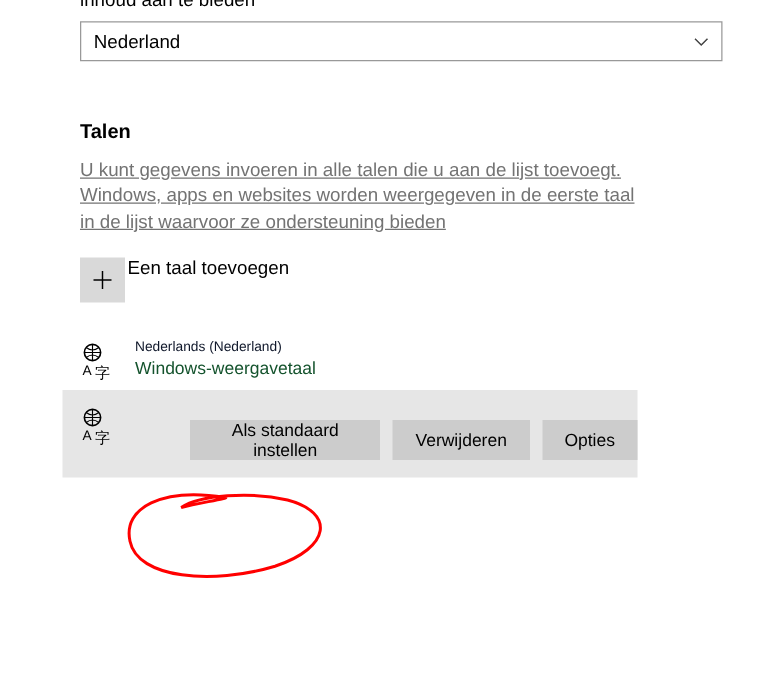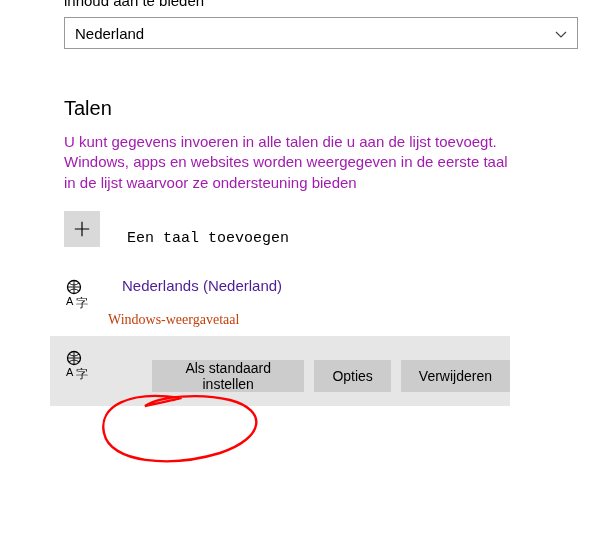--- a/index.html
+++ b/index.html
@@ -30,39 +30,39 @@
       align-items: center;
       justify-content: space-between;
       padding: 0 10px;
       background: #fff;
       width: 514px;
     }
     .dropdown .chev {
       width: 12px; height: 12px; display:inline-block;
     }
     h2.section {
-      font-weight: 400;
-      font-size: 20px;
+      font-weight: 700;
+      font-size: 16px;
       margin-top: 48px;
       margin-bottom: 12px;
     }
     .desc {
       font-size: 15px;
       line-height: 1.35;
-      color: #a21caf;
+      color: #737373;
       width: 446px;
       margin-bottom: 18px;
+      text-decoration: underline;
     }
     .add-row {
       display: flex;
-      align-items: flex-end;
-      gap: 27px;
+      align-items: flex-start;
+      gap: 2px;
       margin-bottom: 22px;
       cursor: pointer;
-      font-family: Liberation Mono, monospace;
     }
     .plus-tile {
       width: 36px; height: 36px;
       background: #d9d9d9;
       display: flex; align-items:center; justify-content:center;
       color: #000;
       font-size: 20px;
       font-weight: 300;
     }
     .lang-item {
@@ -77,29 +77,27 @@
       padding-left: 14px;
       width: 460px;
       padding-top:12px;
       padding-bottom:14px;
     }
     .lang-icon {
       width: 30px; height: 30px;
       margin-top: 2px;
     }
     .lang-texts .title {
-      font-size: 15px;
-      color: #4c1d95;
-      margin-left: 14px;
+      font-size: 11px;
+      color: #0f172a;
     }
     .lang-texts .sub {
       font-size: 14px;
-      color: #c2410c;
-      margin-top: 18px;
-      font-family: Liberation Serif, serif;
+      color: #14532d;
+      margin-top: 2px;
     }
     .btn-row {
       display:flex;
       gap: 10px;
       margin-top: 12px;
       margin-left: 44px;
     }
     .btn {
       background: #cccccc;
       border: none;
@@ -165,22 +163,22 @@
       <svg viewBox="0 0 30 30" width="30" height="30">
         <circle cx="10" cy="8" r="6.5" stroke="#000" stroke-width="1.3" fill="none"></circle>
         <path d="M10 1.5 V14.5 M3.5 8 H16.5 M5 4 Q10 8 15 4 M5 12 Q10 8 15 12" stroke="#000" stroke-width="0.9" fill="none"></path>
         <text x="2" y="26" font-size="11" font-family="sans-serif">A</text>
         <text x="12" y="28" font-size="12" font-family="sans-serif">字</text>
       </svg>
     </span>
     <div class="lang-texts" style="flex:1">
       <div class="btn-row">
         <button class="btn">Als standaard instellen</button>
+        <button class="btn">Verwijderen</button>
         <button class="btn">Opties</button>
-        <button class="btn">Verwijderen</button>
       </div>
     </div>
   </div>
 </div>
 
 <svg class="annotation" width="200" height="90">
   <path d="M 90 10
            C 40 2, 8 18, 14 45
            C 20 75, 80 80, 130 65
            C 175 50, 178 22, 140 12

